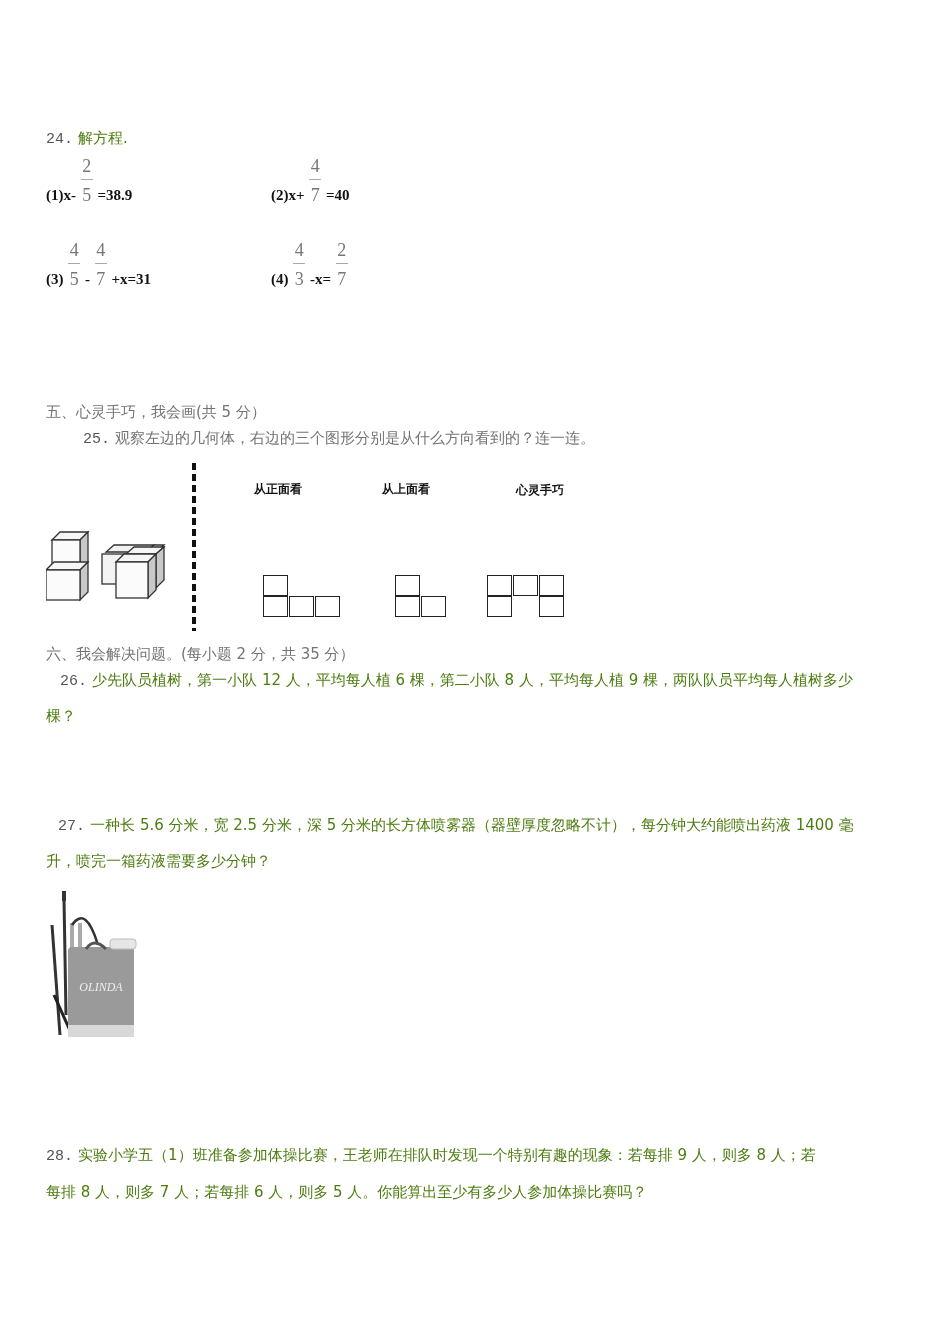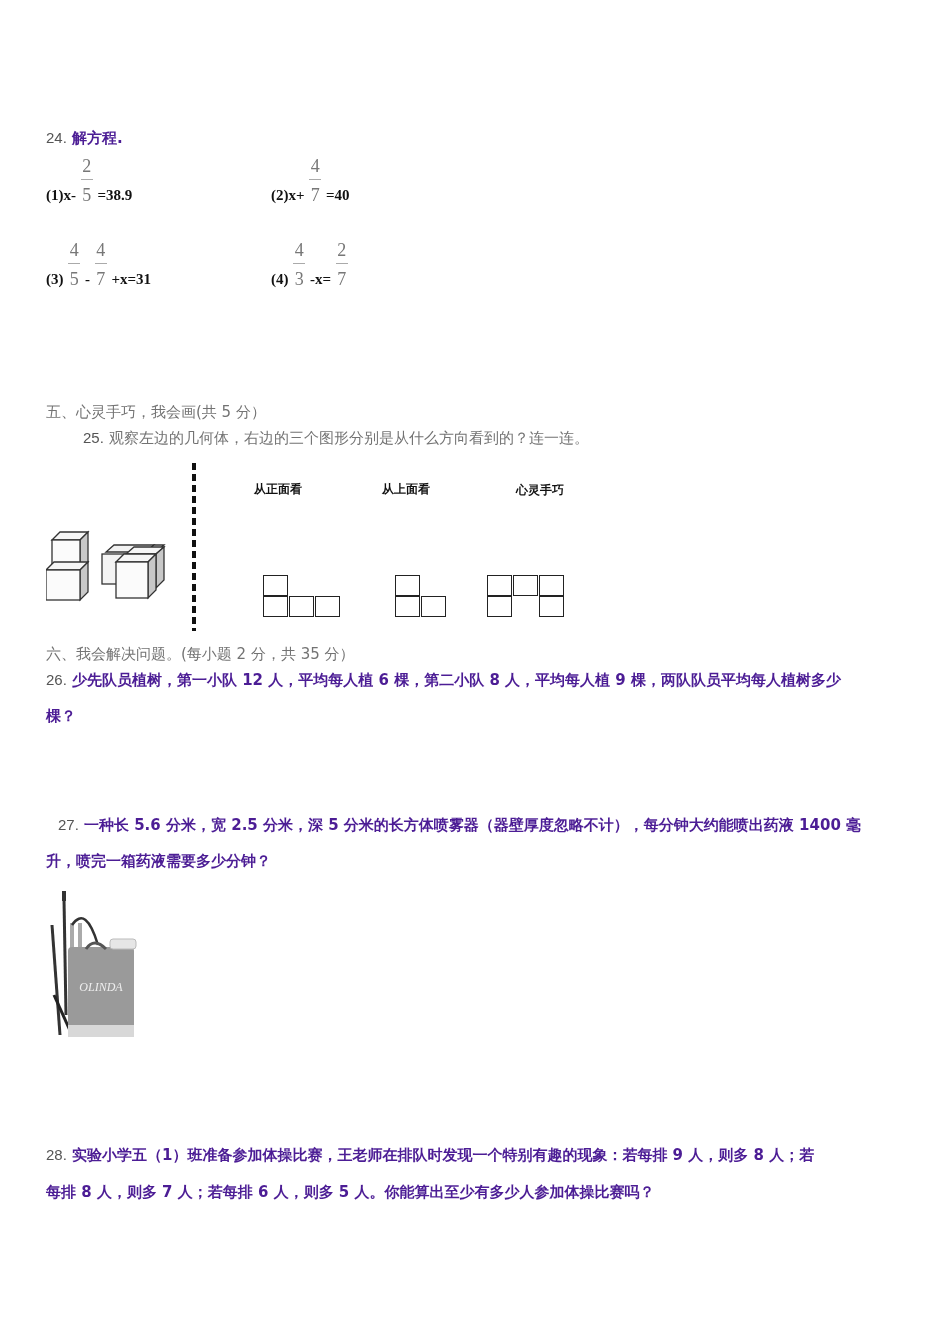--- a/index.html
+++ b/index.html
@@ -1,20 +1,20 @@
 <!DOCTYPE html>
 <html><head>
 <meta charset="utf-8">
 <style>
   html, body { margin: 0; padding: 0; background: #ffffff; }
   body { width: 950px; height: 1344px; position: relative; overflow: hidden;
          font-family: "DejaVu Serif", "Liberation Serif", serif; color: #111; }
   .abs { position: absolute; white-space: nowrap; }
-  .qnum { font-family: Liberation Sans, sans-serif; color: #555; font-weight: normal; font-size: 15px; }
-  .txt { font-size: 15px; font-family: "DejaVu Sans", "Liberation Sans", sans-serif; font-weight: bold; color: #4c1d95; }
+  .qnum { font-family: Liberation Mono, monospace; color: #555; font-weight: normal; font-size: 15px; }
+  .txt { font-size: 15px; font-family: "DejaVu Sans", "Liberation Sans", sans-serif; font-weight: normal; color: #4d7c0f; }
   .eq { font-family: "Liberation Serif", serif; font-weight: bold; font-size: 15px; color: #111; }
   .frac { display: inline-block; position: relative; vertical-align: bottom; text-align: center;
           font-family: "Liberation Serif", serif; font-weight: normal; color: #777; font-size: 18px; width: 14px; }
   .frac .num { position: absolute; left: 0; width: 14px; top: -30px; }
   .frac .bar { position: absolute; left: 1px; width: 12px; top: -7px; border-top: 1px solid #aaa; }
   .frac .den { display: block; line-height: 18px; }
   .section { font-size: 15px; font-family: "DejaVu Sans", sans-serif; color: #737373; }
   .divider { position: absolute; left: 192px; top: 463px; width: 4px; height: 168px;
              background: repeating-linear-gradient(to bottom, #111 0 7px, transparent 7px 11px); }
   .view-label { font-family: "DejaVu Sans", sans-serif; font-weight: bold; font-size: 12px; color: #111; }
@@ -109,21 +109,21 @@
 <div class="abs" style="left:487px; top:575px; width:80px; height:44px;">
   <div class="cell" style="left:0; top:0;"></div>
   <div class="cell" style="left:26px; top:0;"></div>
   <div class="cell" style="left:52px; top:0;"></div>
   <div class="cell" style="left:0; top:21px;"></div>
   <div class="cell" style="left:52px; top:21px;"></div>
 </div>
 
 <div class="abs section" style="left:46px; top:645px;">六、我会解决问题。(每小题 2 分，共 35 分）</div>
 
-<div class="abs" style="left:46px; top:670px;">
+<div class="abs" style="left:60px; top:670px;">
   <span class="qnum">26.</span>
   <span class="txt">少先队员植树，第一小队 12 人，平均每人植 6 棵，第二小队 8 人，平均每人植 9 棵，两队队员平均每人植树多少</span>
 </div>
 <div class="abs txt" style="left:46px; top:707px;">棵？</div>
 
 <div class="abs" style="left:46px; top:815px;margin-left:12px;">
   <span class="qnum">27.</span>
   <span class="txt">一种长 5.6 分米，宽 2.5 分米，深 5 分米的长方体喷雾器（器壁厚度忽略不计），每分钟大约能喷出药液 1400 毫</span>
 </div>
 <div class="abs txt" style="left:46px; top:852px;">升，喷完一箱药液需要多少分钟？</div>

